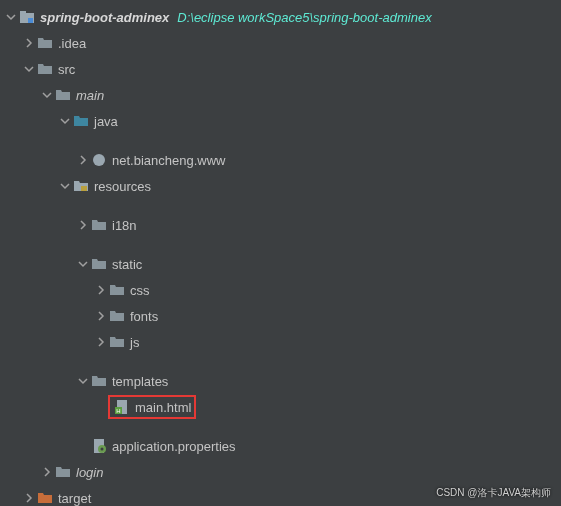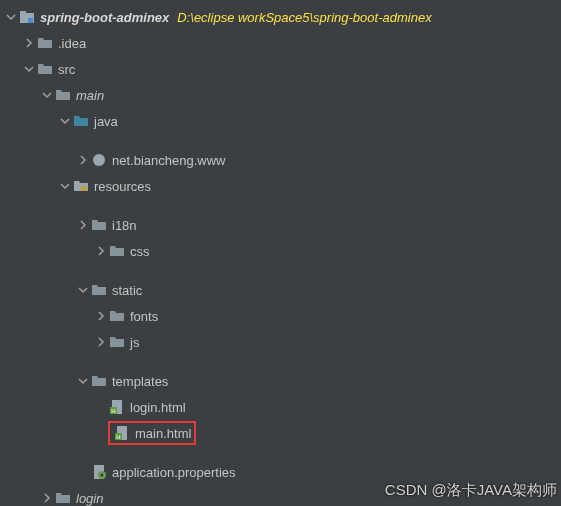--- a/index.html
+++ b/index.html
@@ -36,39 +36,39 @@
       height: 18px;
       display: flex;
       align-items: center;
       justify-content: center;
       margin-right: 4px;
       flex-shrink: 0;
     }
     .icon svg { width: 16px; height: 16px; }
     .label { white-space: nowrap; color: #c4c4c4; }
     .root-label { font-weight: bold; color: #d8d8d8; }
-    .path-label { color: #fde047; margin-left: 8px; }
+    .path-label { color: #5eead4; margin-left: 8px; }
     .indent-0 { padding-left: 4px; font-style: italic; }
     .indent-1 { padding-left: 22px; }
     .indent-2 { padding-left: 40px; font-style: italic; }
     .indent-3 { padding-left: 58px; }
     .indent-4 { padding-left: 76px; margin-top: 13px; }
     .indent-5 { padding-left: 94px; }
     .highlight-box {
       border: 2px solid #e53935;
       padding: 1px 3px;
       display: inline-flex;
       align-items: center;
     }
     .watermark {
       position: absolute;
       bottom: 6px;
-      right: 4px;
+      right: 10px;
       color: #d0d0d0;
-      font-size: 15px;
+      font-size: 10px;
       text-shadow: 0 0 3px #000;
     }
   </style>
 </head>
 <body>
 
 <div class="tree">
 
   <div class="row indent-0">
     <span class="arrow">
@@ -179,48 +179,48 @@
         </svg>
       </span>
     <span class="icon">
         <svg viewBox="0 0 16 16">
           <path d="M1 3h5l1 2h8v8H1z" fill="#87939a"></path>
         </svg>
       </span>
     <span class="label">i18n</span>
   </div>
 
+  <div class="row indent-4">
+    <span class="arrow">
+        <svg viewBox="0 0 10 10">
+          <path d="M1 3 L5 7 L9 3" fill="none" stroke="#a0a0a0" stroke-width="1.5"></path>
+        </svg>
+      </span>
+    <span class="icon">
+        <svg viewBox="0 0 16 16">
+          <path d="M1 3h5l1 2h8v8H1z" fill="#87939a"></path>
+        </svg>
+      </span>
+    <span class="label">static</span>
+  </div>
+
   <div class="row indent-5">
     <span class="arrow">
         <svg viewBox="0 0 10 10">
           <path d="M3 1 L7 5 L3 9" fill="none" stroke="#a0a0a0" stroke-width="1.5"></path>
         </svg>
       </span>
     <span class="icon">
         <svg viewBox="0 0 16 16">
           <path d="M1 3h5l1 2h8v8H1z" fill="#87939a"></path>
         </svg>
       </span>
     <span class="label">css</span>
   </div>
 
-  <div class="row indent-4">
-    <span class="arrow">
-        <svg viewBox="0 0 10 10">
-          <path d="M1 3 L5 7 L9 3" fill="none" stroke="#a0a0a0" stroke-width="1.5"></path>
-        </svg>
-      </span>
-    <span class="icon">
-        <svg viewBox="0 0 16 16">
-          <path d="M1 3h5l1 2h8v8H1z" fill="#87939a"></path>
-        </svg>
-      </span>
-    <span class="label">static</span>
-  </div>
-
   <div class="row indent-5">
     <span class="arrow">
         <svg viewBox="0 0 10 10">
           <path d="M3 1 L7 5 L3 9" fill="none" stroke="#a0a0a0" stroke-width="1.5"></path>
         </svg>
       </span>
     <span class="icon">
         <svg viewBox="0 0 16 16">
           <path d="M1 3h5l1 2h8v8H1z" fill="#87939a"></path>
         </svg>
@@ -250,31 +250,20 @@
         </svg>
       </span>
     <span class="icon">
         <svg viewBox="0 0 16 16">
           <path d="M1 3h5l1 2h8v8H1z" fill="#87939a"></path>
         </svg>
       </span>
     <span class="label">templates</span>
   </div>
 
-  <div class="row indent-5">
-    <span class="spacer"></span>
-    <span class="icon">
-        <svg viewBox="0 0 16 16">
-          <rect x="3" y="1" width="10" height="14" fill="#9aa7b0"></rect>
-          <rect x="1" y="8" width="7" height="7" fill="#5a9e3f"></rect>
-          <text x="4.5" y="14" font-size="6" fill="#fff" text-anchor="middle">H</text>
-        </svg>
-      </span>
-    <span class="label">login.html</span>
-  </div>
 
   <div class="row indent-5">
     <span class="spacer"></span>
     <span class="highlight-box">
       <span class="icon">
           <svg viewBox="0 0 16 16">
             <rect x="3" y="1" width="10" height="14" fill="#9aa7b0"></rect>
             <rect x="1" y="8" width="7" height="7" fill="#5a9e3f"></rect>
             <text x="4.5" y="14" font-size="6" fill="#fff" text-anchor="middle">H</text>
           </svg>

